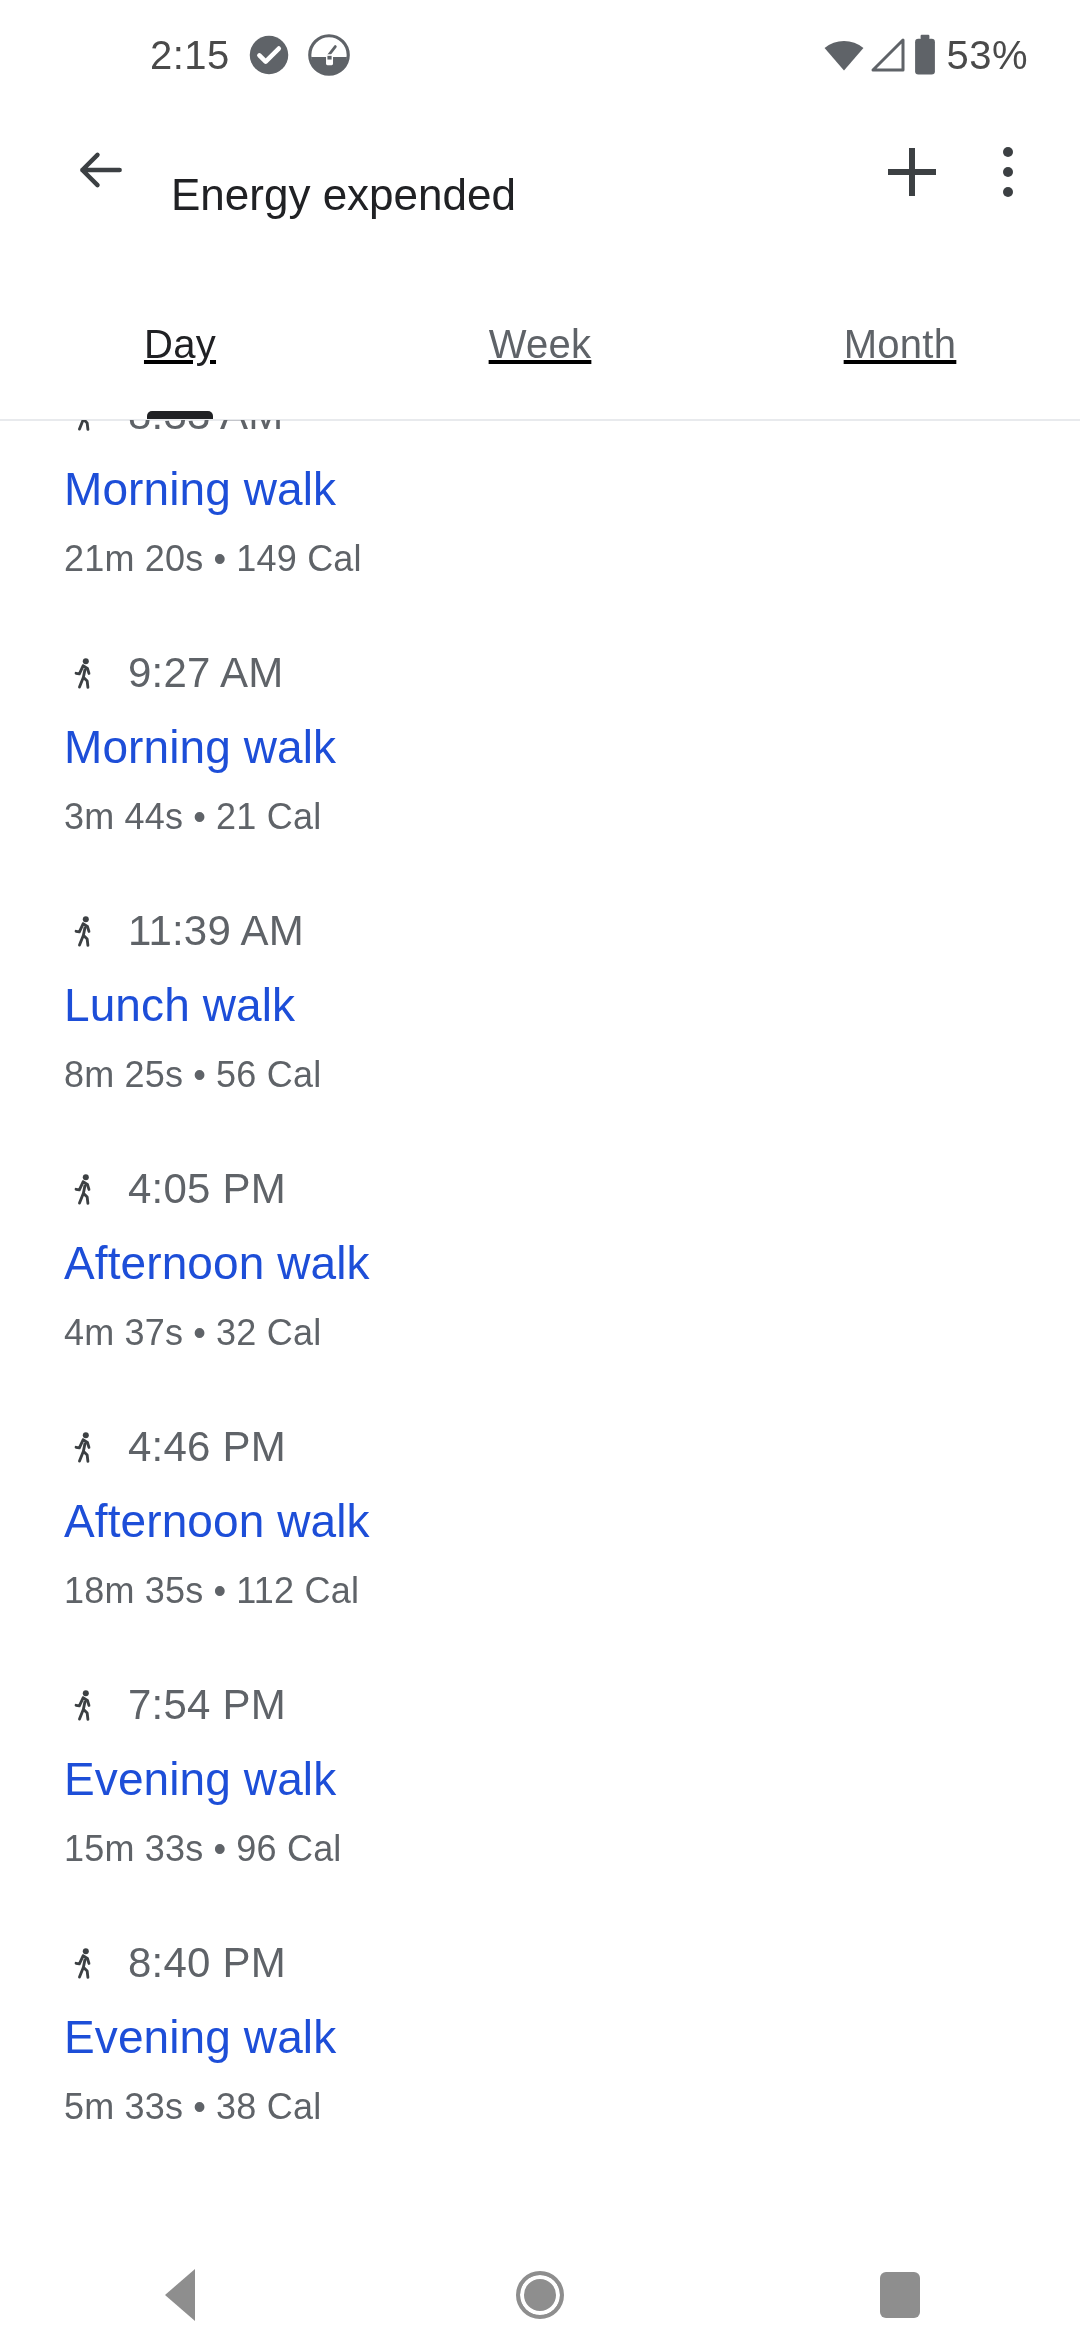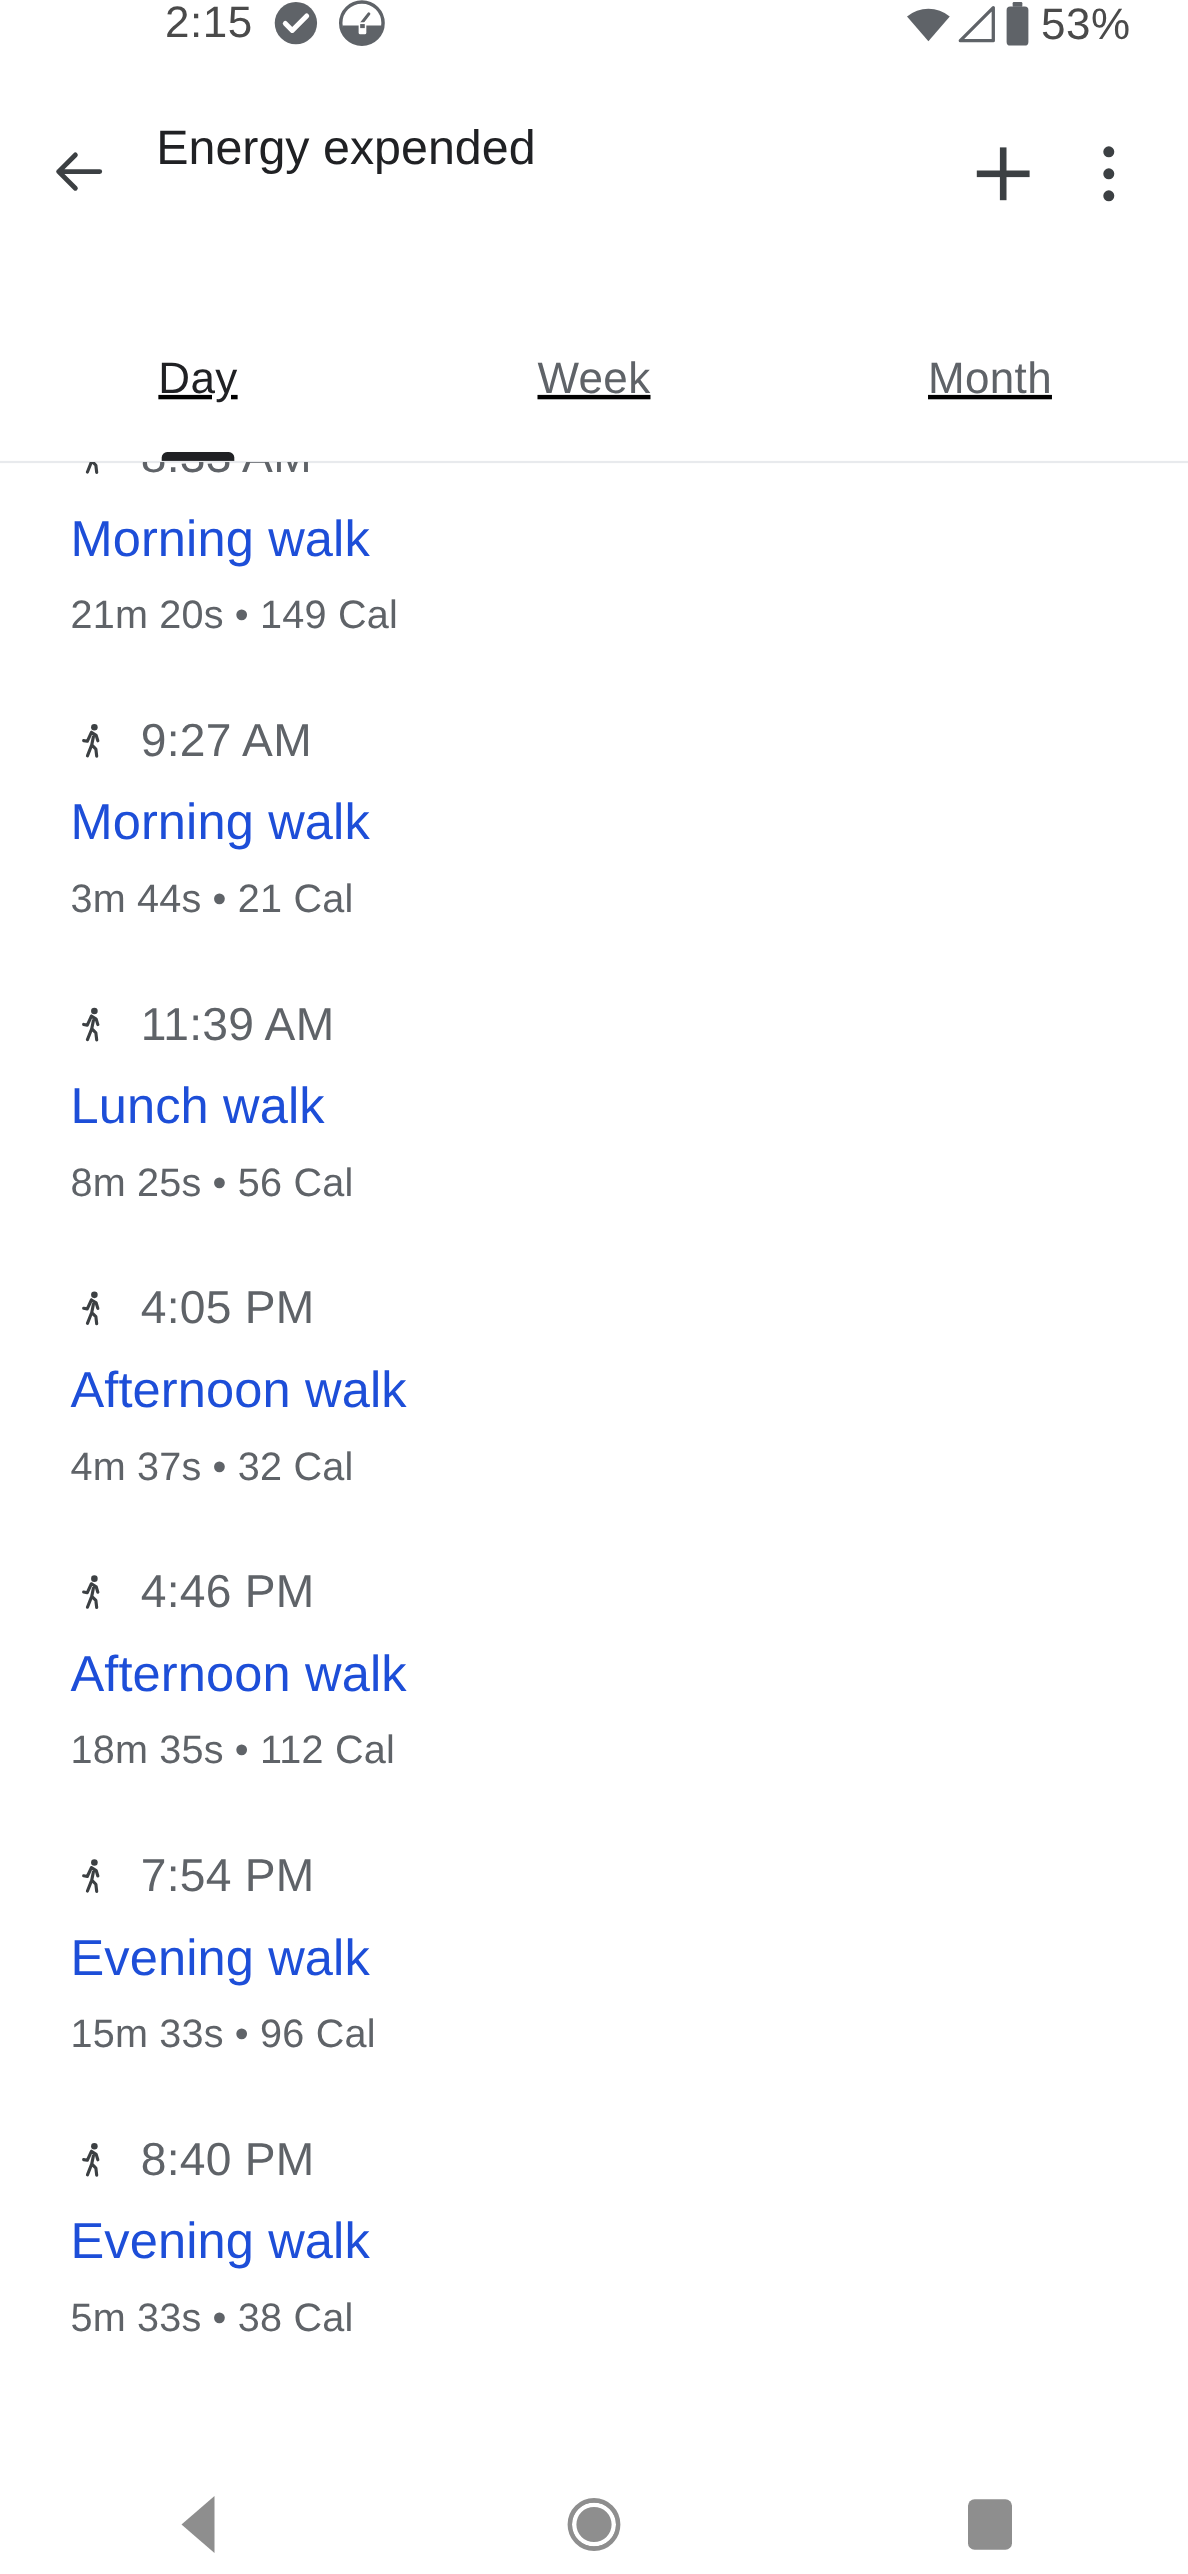--- a/index.html
+++ b/index.html
@@ -6,33 +6,33 @@
   html, body {
     width:1080px; height:2340px;
     background:#ffffff;
     font-family:"Liberation Sans", sans-serif;
     overflow:hidden;
   }
 
   
   .status-bar{
     position:absolute; top:0; left:0; width:1080px; height:110px;
-    display:flex; align-items:flex-start; justify-content:space-between;
+    display:flex; align-items:center; justify-content:space-between;
     padding:0 52px 0 0;
   }
   .status-left{ display:flex; align-items:center; gap:18px; padding-left:150px; }
   .status-right{ display:flex; align-items:center; gap:2px; }
   .status-time{ font-size:40px; color:#4a4a4a; letter-spacing:0.5px; line-height:1; }
   .status-pct{ font-size:40px; color:#4a4a4a; letter-spacing:0.5px; line-height:1; margin-left:4px;}
   .sicon{ display:block; }
 
   
   .app-bar{
     position:absolute; top:110px; left:0; width:1080px; height:110px;
-    display:flex; align-items:flex-start;
+    display:flex; align-items:flex-end;padding-left:29px;
   }
   .back-btn{
     width:96px; height:96px; margin-left:24px;
     display:flex; align-items:center; justify-content:center;
   }
   .app-title{
     font-size:44px; color:#202124; margin-left:22px; white-space:nowrap;
     font-weight:400;
   }
   .appbar-actions{

